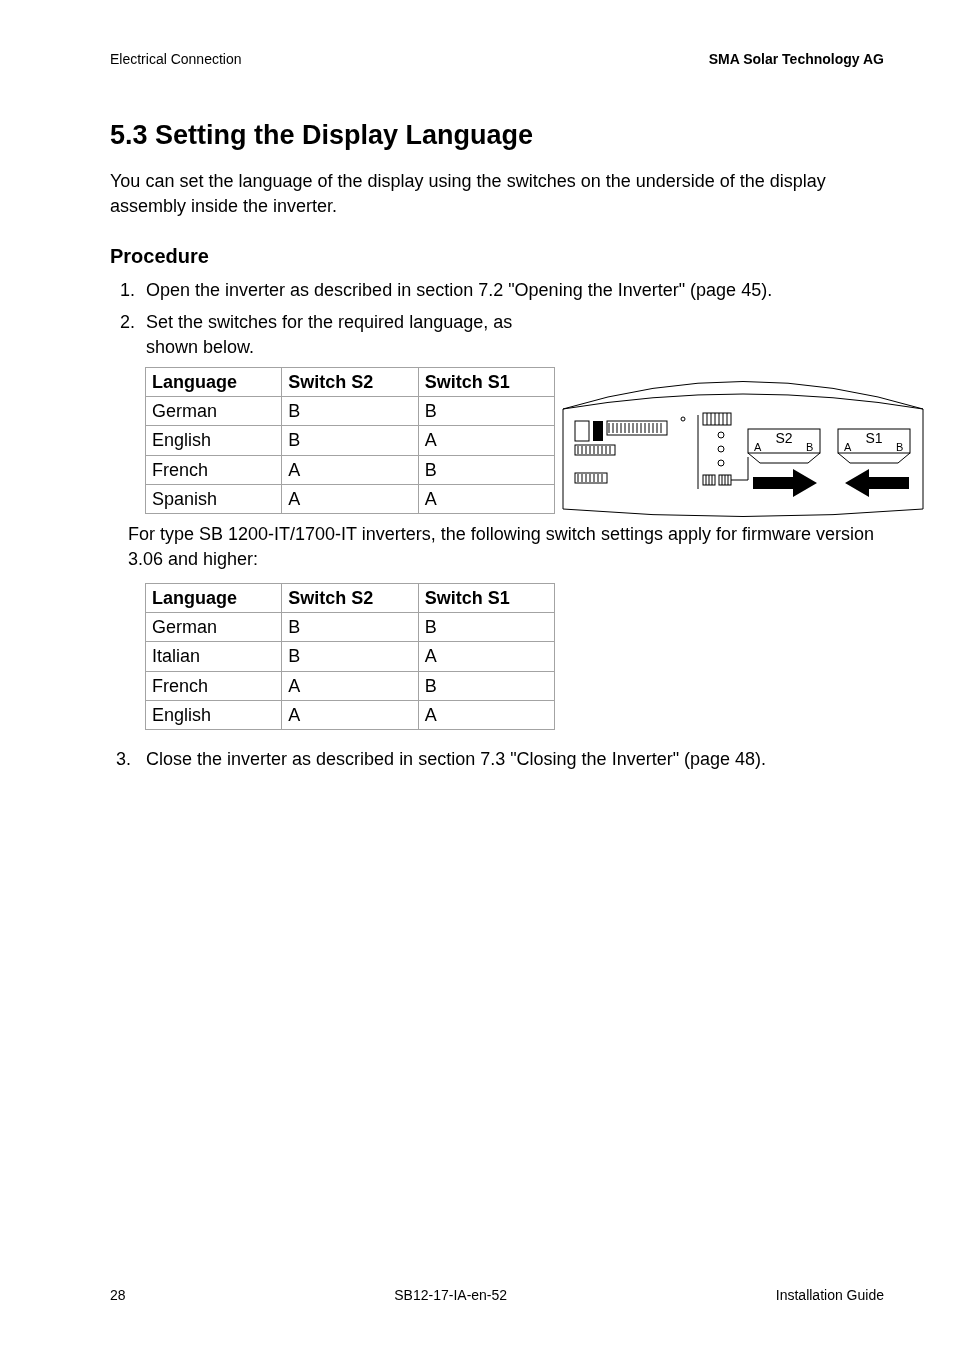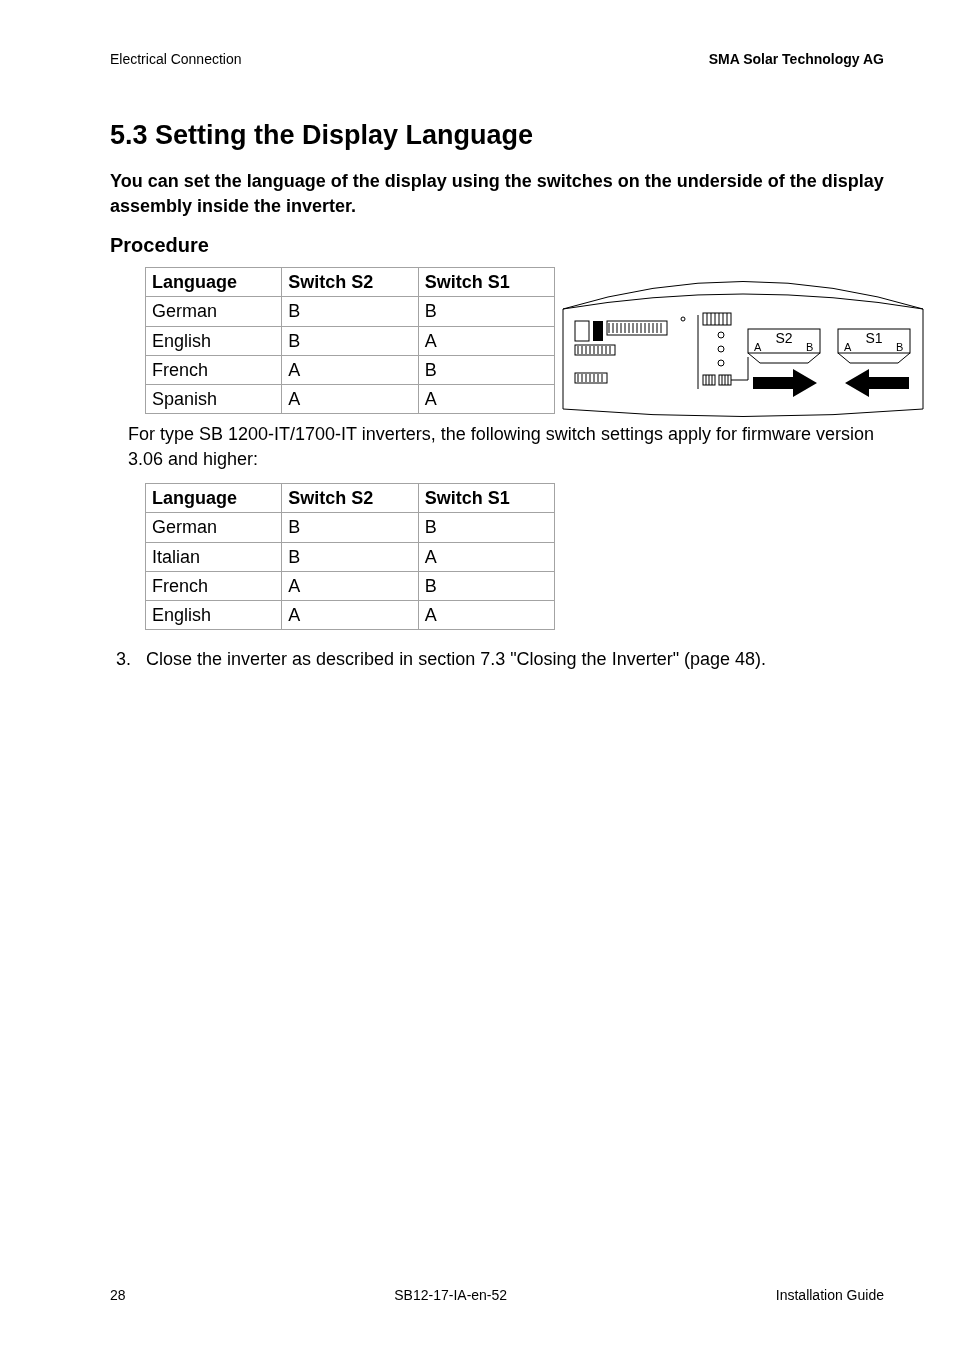--- a/index.html
+++ b/index.html
@@ -30,22 +30,22 @@
   }
   .header-left { font-weight: 300; }
   .header-right { font-weight: 700; margin-left: 21px; }
 
   h2.section-title {
     font-size: 27px;
     font-weight: 700;
     margin: 0 0 16px 0;
   }
   p.body {
-    margin: 0 0 14px 0;
-    font-weight: 700;
+    margin: 0 0 25px 0;
+    font-weight: 400;
   }
   h3.proc {
     font-size: 20px;
     font-weight: 700;
     margin: 6px 0 8px 0;
   }
   ol.steps {
     list-style: decimal;
     margin: 0 0 8px 0;
     padding-left: 30px;
@@ -137,20 +137,27 @@
     <span class="header-left">Electrical Connection</span>
     <span class="header-right">SMA Solar Technology AG</span>
   </div>
 
   <h2 class="section-title">5.3  Setting the Display Language</h2>
 
   <p class="body">You can set the language of the display using the switches on the underside of the display assembly inside the inverter.</p>
 
   <h3 class="proc">Procedure</h3>
 
+  <ol class="steps">
+    <li><span>Open the inverter as described in section 7.2 "Opening the Inverter" (page 45).</span></li>
+    <li>
+      <span>Set the switches for the required language, as</span><br>
+      <span>shown below.</span>
+    </li>
+  </ol>
 
   <div class="step2-area">
     <table class="lang">
       <thead>
         <tr>
           <th>Language</th>
           <th>Switch S2</th>
           <th>Switch S1</th>
         </tr>
       </thead>

